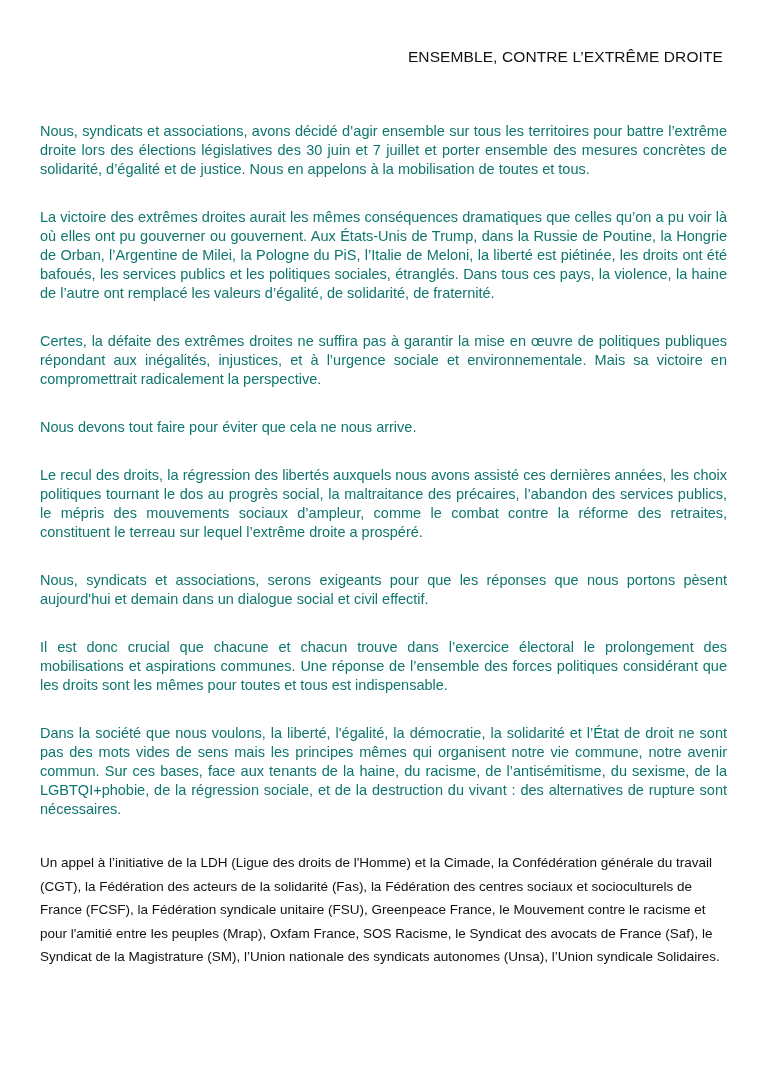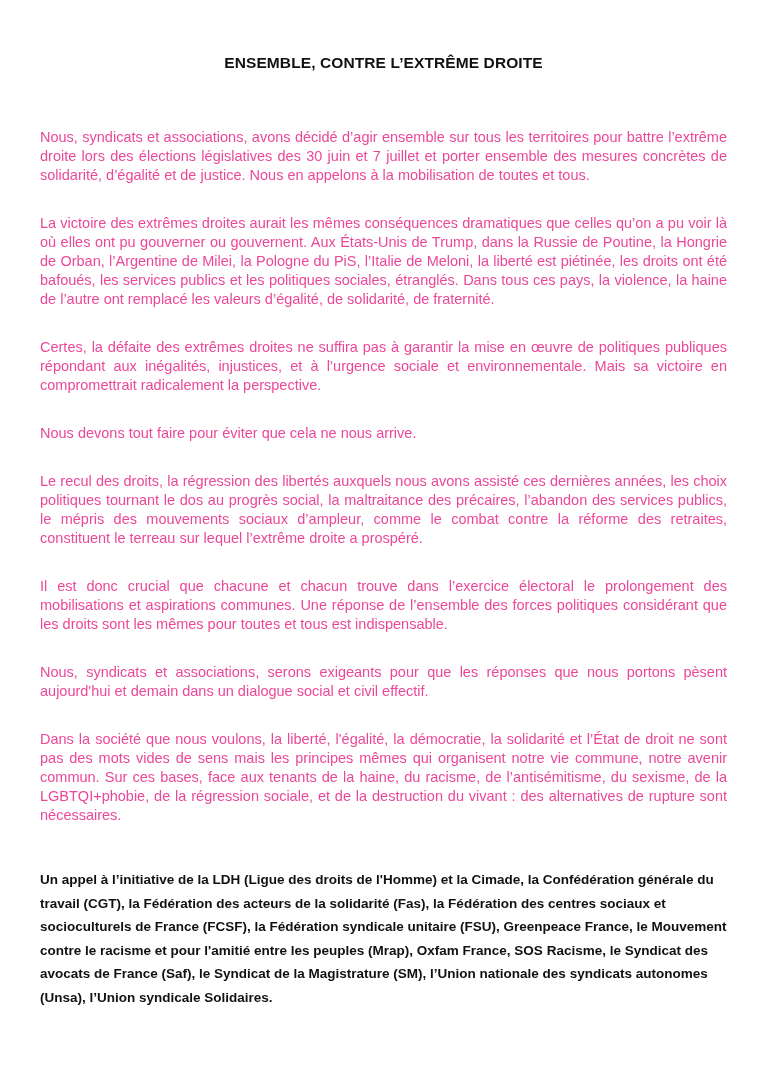--- a/index.html
+++ b/index.html
@@ -12,62 +12,62 @@
     width: 768px;
     min-height: 1092px;
     margin: 0 auto;
     background: #ffffff;
     color: #111111;
     font-family: "Liberation Sans", sans-serif;
     box-sizing: border-box;
     padding: 44px 41px 40px 40px;
   }
   .doc-title {
-    margin: 10px;
-    text-align: center;
+    margin: 4px;
+    text-align: right;
     font-size: 15.5px;
-    font-weight: 700;
+    font-weight: 400;
     letter-spacing: 0.1px;
     color: #111111;
   }
   .doc-body p {
     margin: 29px 0 0 0;
     font-size: 14.5px;
     line-height: 19px;
     text-align: justify;
-    color: #ec4899;
+    color: #0f766e;
   }
   .doc-body p.first-para {
     margin-top: 56px;
   }
   .doc-body p.no-gap {
     margin-top: 0;
   }
   .signatories {
-    margin: 43px 0 0 0;
+    margin: 32px 0 0 0;
     font-size: 13.5px;
-    font-weight: 700;
+    font-weight: 400;
     line-height: 23.5px;
     text-align: left;
     color: #111111;
   }
 </style>
 </head>
 <body>
 
 <div class="page">
 
   <h1 class="doc-title">ENSEMBLE, CONTRE L’EXTRÊME DROITE</h1>
 
   <div class="doc-body">
     <p class="first-para">Nous, syndicats et associations, avons décidé d’agir ensemble sur tous les territoires pour battre l’extrême droite lors des élections législatives des 30 juin et 7 juillet et porter ensemble des mesures concrètes de solidarité, d’égalité et de justice. Nous en appelons à la mobilisation de toutes et tous.</p>
     <p>La victoire des extrêmes droites aurait les mêmes conséquences dramatiques que celles qu’on a pu voir là où elles ont pu gouverner ou gouvernent. Aux États-Unis de Trump, dans la Russie de Poutine, la Hongrie de Orban, l’Argentine de Milei, la Pologne du PiS, l’Italie de Meloni, la liberté est piétinée, les droits ont été bafoués, les services publics et les politiques sociales, étranglés. Dans tous ces pays, la violence, la haine de l’autre ont remplacé les valeurs d’égalité, de solidarité, de fraternité.</p>
     <p>Certes, la défaite des extrêmes droites ne suffira pas à garantir la mise en œuvre de politiques publiques répondant aux inégalités, injustices, et à l’urgence sociale et environnementale. Mais sa victoire en compromettrait radicalement la perspective.</p>
     <p>Nous devons tout faire pour éviter que cela ne nous arrive.</p>
     <p>Le recul des droits, la régression des libertés auxquels nous avons assisté ces dernières années, les choix politiques tournant le dos au progrès social, la maltraitance des précaires, l’abandon des services publics, le mépris des mouvements sociaux d’ampleur, comme le combat contre la réforme des retraites, constituent le terreau sur lequel l’extrême droite a prospéré.</p>
+    <p>Nous, syndicats et associations, serons exigeants pour que les réponses que nous portons pèsent aujourd'hui et demain dans un dialogue social et civil effectif.</p>
     <p>Il est donc crucial que chacune et chacun trouve dans l’exercice électoral le prolongement des mobilisations et aspirations communes. Une réponse de l’ensemble des forces politiques considérant que les droits sont les mêmes pour toutes et tous est indispensable.</p>
-    <p>Nous, syndicats et associations, serons exigeants pour que les réponses que nous portons pèsent aujourd'hui et demain dans un dialogue social et civil effectif.</p>
     <p>Dans la société que nous voulons, la liberté, l'égalité, la démocratie, la solidarité et l’État de droit ne sont pas des mots vides de sens mais les principes mêmes qui organisent notre vie commune, notre avenir commun. Sur ces bases, face aux tenants de la haine, du racisme, de l’antisémitisme, du sexisme, de la LGBTQI+phobie, de la régression sociale, et de la destruction du vivant : des alternatives de rupture sont nécessaires.</p>
   </div>
 
   <p class="signatories">Un appel à l’initiative de la LDH (Ligue des droits de l'Homme) et la Cimade, la Confédération générale du travail (CGT), la Fédération des acteurs de la solidarité (Fas), la Fédération des centres sociaux et socioculturels de France (FCSF), la Fédération syndicale unitaire (FSU), Greenpeace France, le Mouvement contre le racisme et pour l'amitié entre les peuples (Mrap), Oxfam France, SOS Racisme, le Syndicat des avocats de France (Saf), le Syndicat de la Magistrature (SM), l’Union nationale des syndicats autonomes (Unsa), l’Union syndicale Solidaires.</p>
 
 </div>
 
 </body></html>

